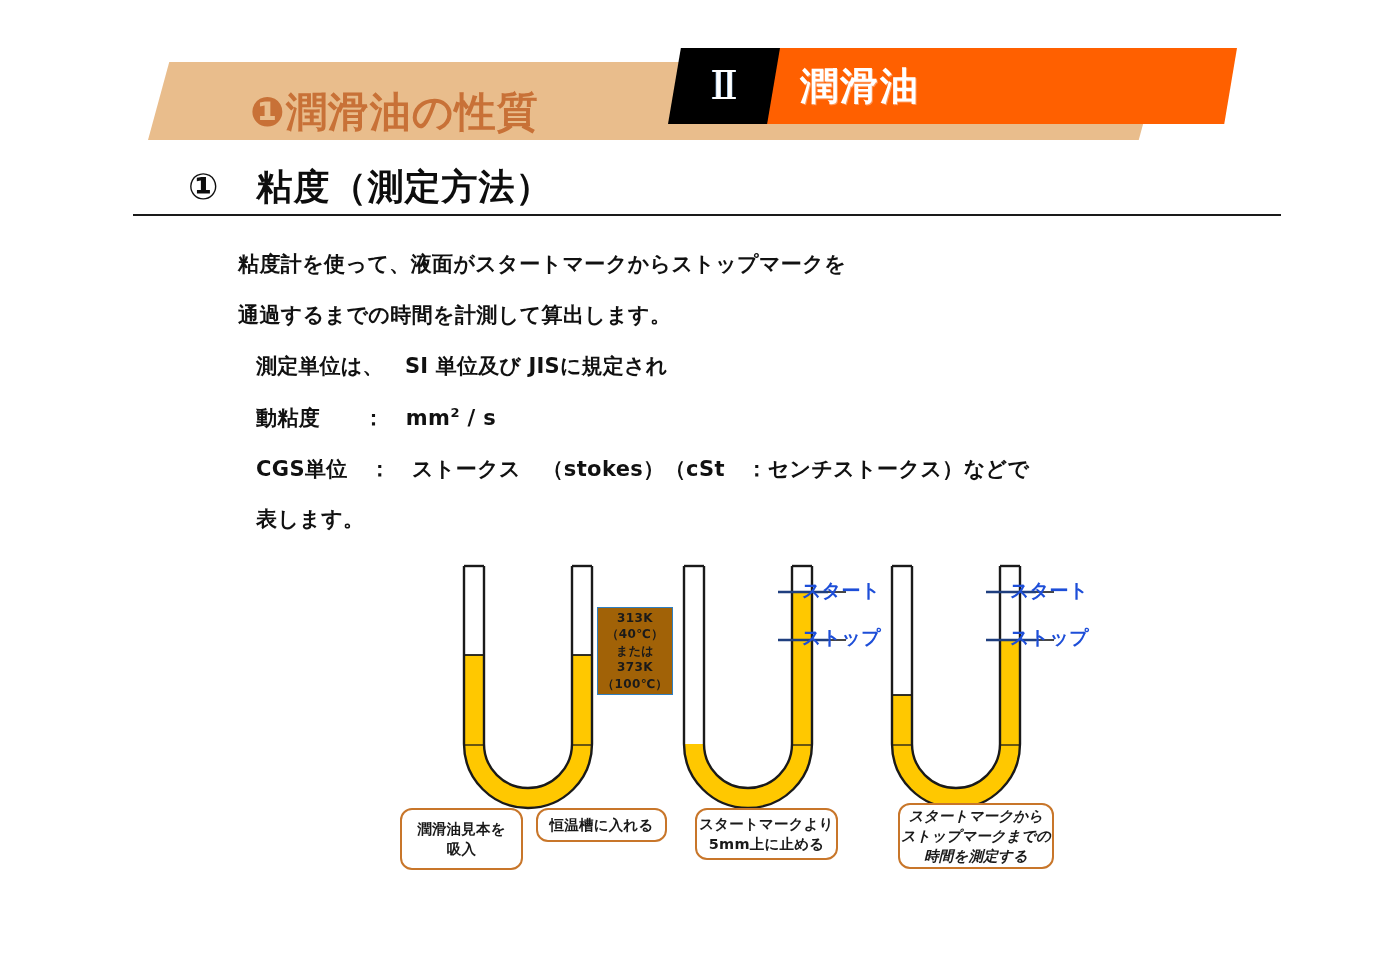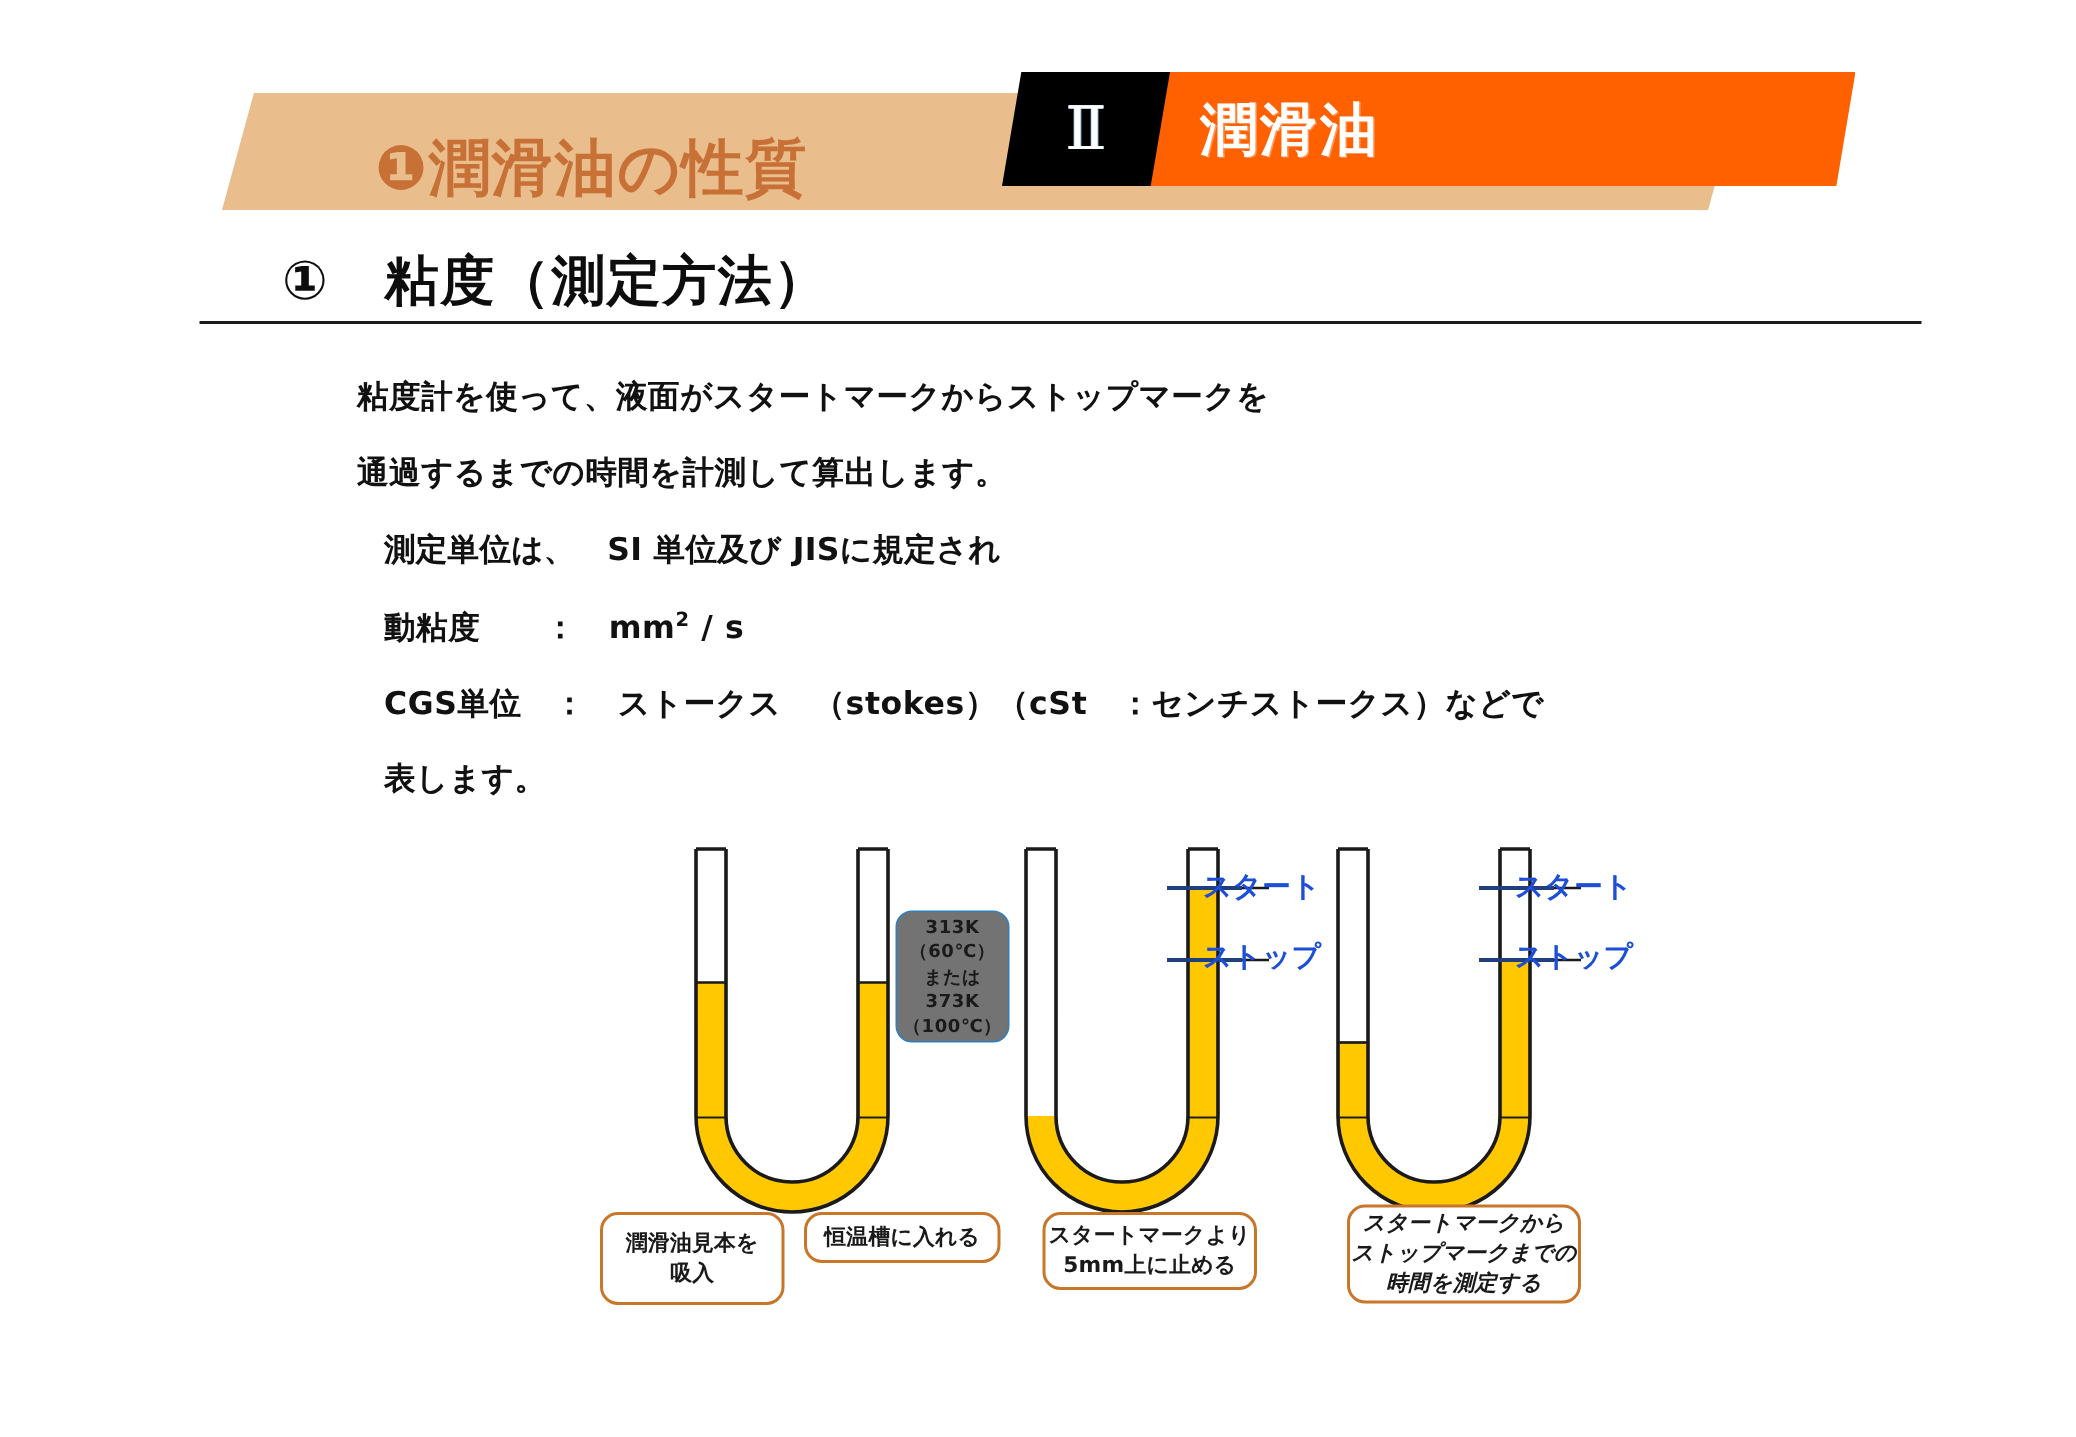--- a/index.html
+++ b/index.html
@@ -157,22 +157,22 @@
   #mark-stop-2  { left: 802px; top: 625px; }
   #mark-start-3 { left: 1010px; top: 578px; }
   #mark-stop-3  { left: 1010px; top: 625px; }
 
   #temp-callout {
     position: absolute;
     left: 597px; top: 607px;
     width: 76px; height: 88px;
     box-sizing: border-box;
     border: 1.6px solid #2f7fc1;
-    border-radius: 11px;
-    background: #737373;
+    border-radius: 0;
+    background: #a16207;
     display: flex;
     flex-direction: column;
     align-items: center;
     justify-content: center;
     font-size: 12px;
     font-weight: 700;
     line-height: 1.38;
     color: #1a1a1a;
     letter-spacing: 0.4px;
   }
@@ -272,21 +272,21 @@
       <line x1="606" y1="44" x2="656" y2="44" stroke="#1f3f7f" stroke-width="2.6"></line>
       <line x1="606" y1="92" x2="656" y2="92" stroke="#1f3f7f" stroke-width="2.6"></line>
       <line x1="656" y1="44" x2="674" y2="44" stroke="#1a1a1a" stroke-width="1.6"></line>
       <line x1="656" y1="92" x2="674" y2="92" stroke="#1a1a1a" stroke-width="1.6"></line>
     </g>
   </svg>
 </div>
 
 <div id="temp-callout">
   <span>313K</span>
-  <span>（60℃）</span>
+  <span>（40℃）</span>
   <span>または</span>
   <span>373K</span>
   <span>（100℃）</span>
 </div>
 
 <div class="mark-label" id="mark-start-2">スタート</div>
 <div class="mark-label" id="mark-stop-2">ストップ</div>
 <div class="mark-label" id="mark-start-3">スタート</div>
 <div class="mark-label" id="mark-stop-3">ストップ</div>
 

